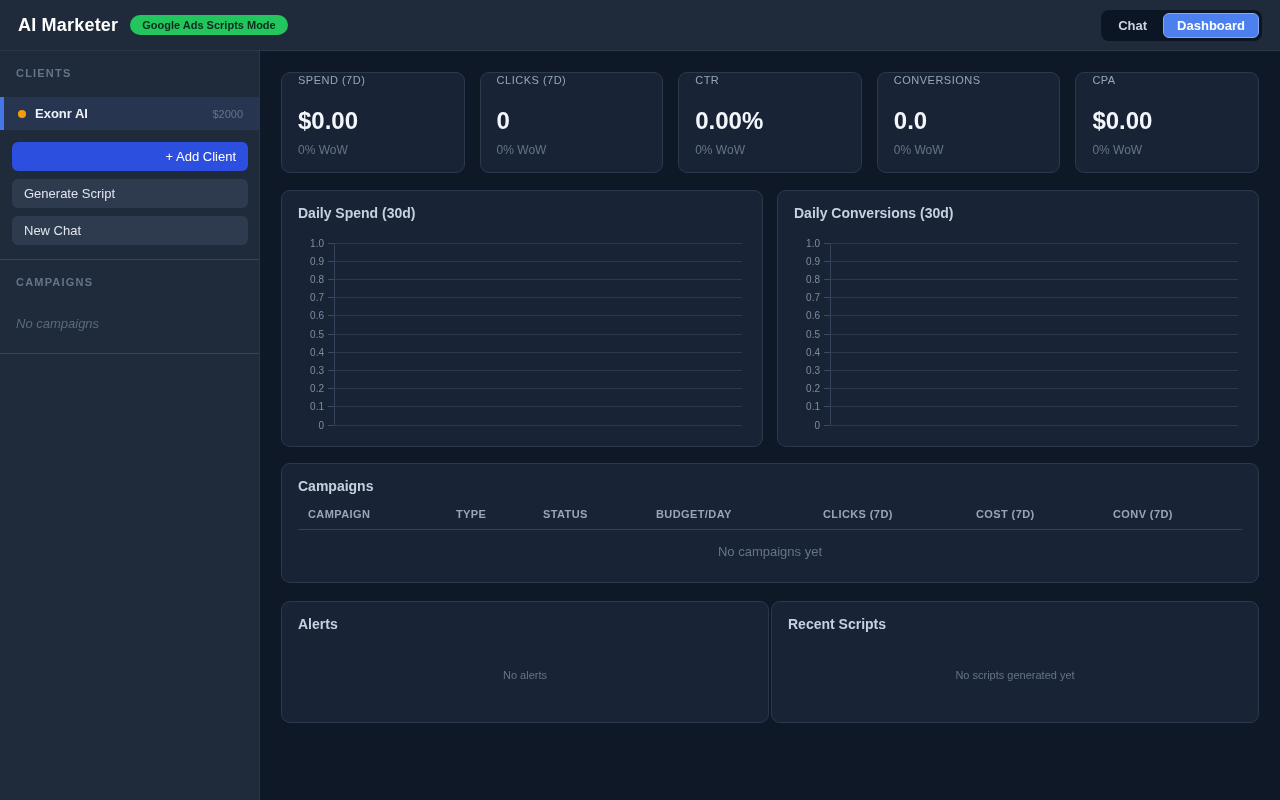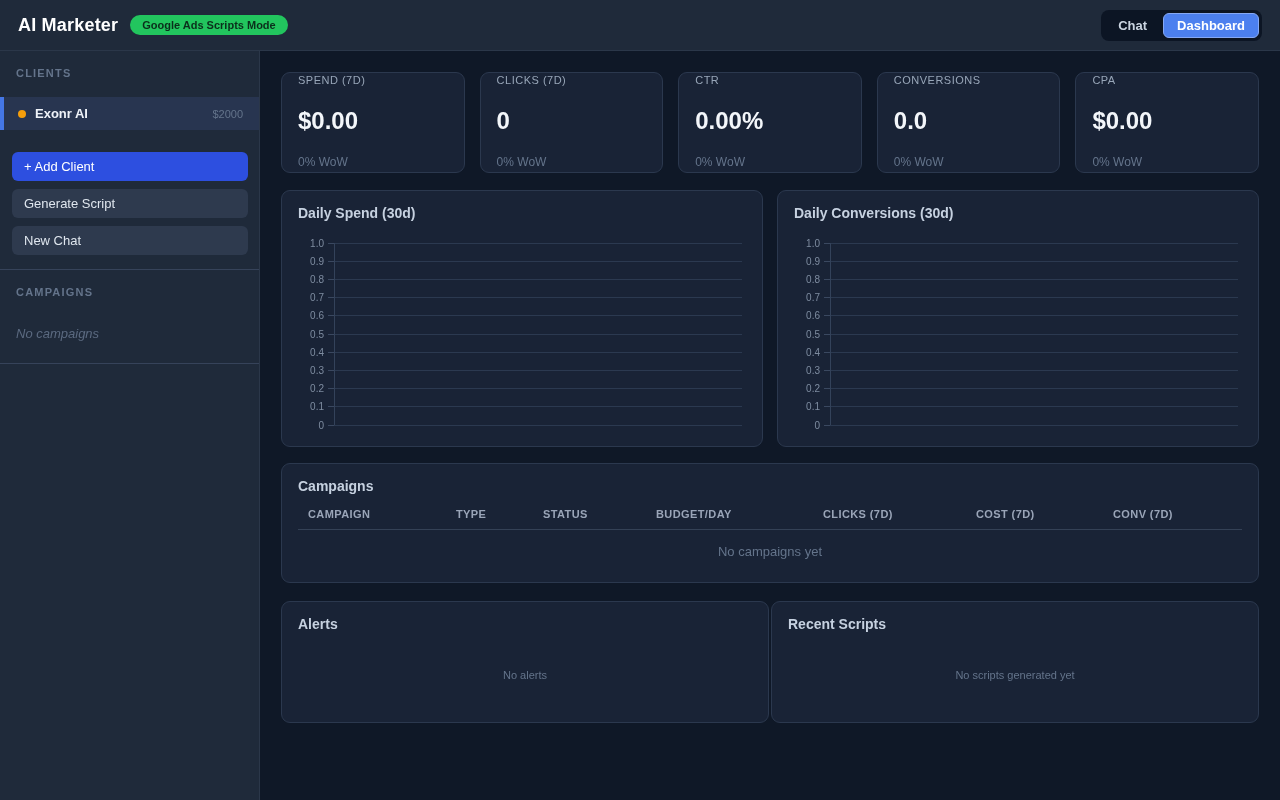--- a/index.html
+++ b/index.html
@@ -93,42 +93,42 @@
     padding: 7px 12px;
     border: none;
     border-radius: 6px;
     font-family: inherit;
     font-size: 13px;
     text-align: left;
     cursor: pointer;
     background: #2e3a4e;
     color: #dfe6ee;
   }
-  .side-btn.primary { background: #2d4fe0; color: #ffffff; margin-top: 22px; }
+  .side-btn.primary { background: #2d4fe0; color: #ffffff; margin-top: 12px; text-align: right; }
   .side-divider { border-top: 1px solid #36435a; margin-top: 14px; }
   .side-empty { font-size: 13px; font-style: italic; color: #5b6a80; padding: 10px 16px 16px; }
 
   
   .main { flex: 1; background: #0f1827; padding: 21px; overflow: hidden; }
 
   .stats-row { display: flex; gap: 15px; margin-bottom: 17px; }
   .card {
     background: #192336;
     border: 1px solid #2b384e;
     border-radius: 9px;
   }
   .stat-card { flex: 1; height: 101px; padding: 1px 16px; }
   .stat-label {
     font-size: 11px;
     color: #98a6b8;
     letter-spacing: .5px;
     text-transform: uppercase;
   }
   .stat-value { font-size: 24px; font-weight: 700; color: #f3f6fa; margin-top: 21px; }
-  .stat-delta { font-size: 12px; color: #64748b; margin-top: 20px; }
+  .stat-delta { font-size: 12px; color: #64748b; margin-top: 8px; }
 
   .charts-row { display: flex; gap: 14px; margin-bottom: 16px; border-radius: 31px; }
   .chart-card { flex: 1; height: 257px; padding: 14px 16px; }
   .card-title { font-size: 14px; font-weight: 700; color: #c6d1e0; }
   .chart-plot { position: relative; height: 182px; margin-top: 22px; margin-right: 4px; }
   .gridrow {
     position: absolute;
     left: 0; right: 0;
     height: 14px;
     display: flex;

